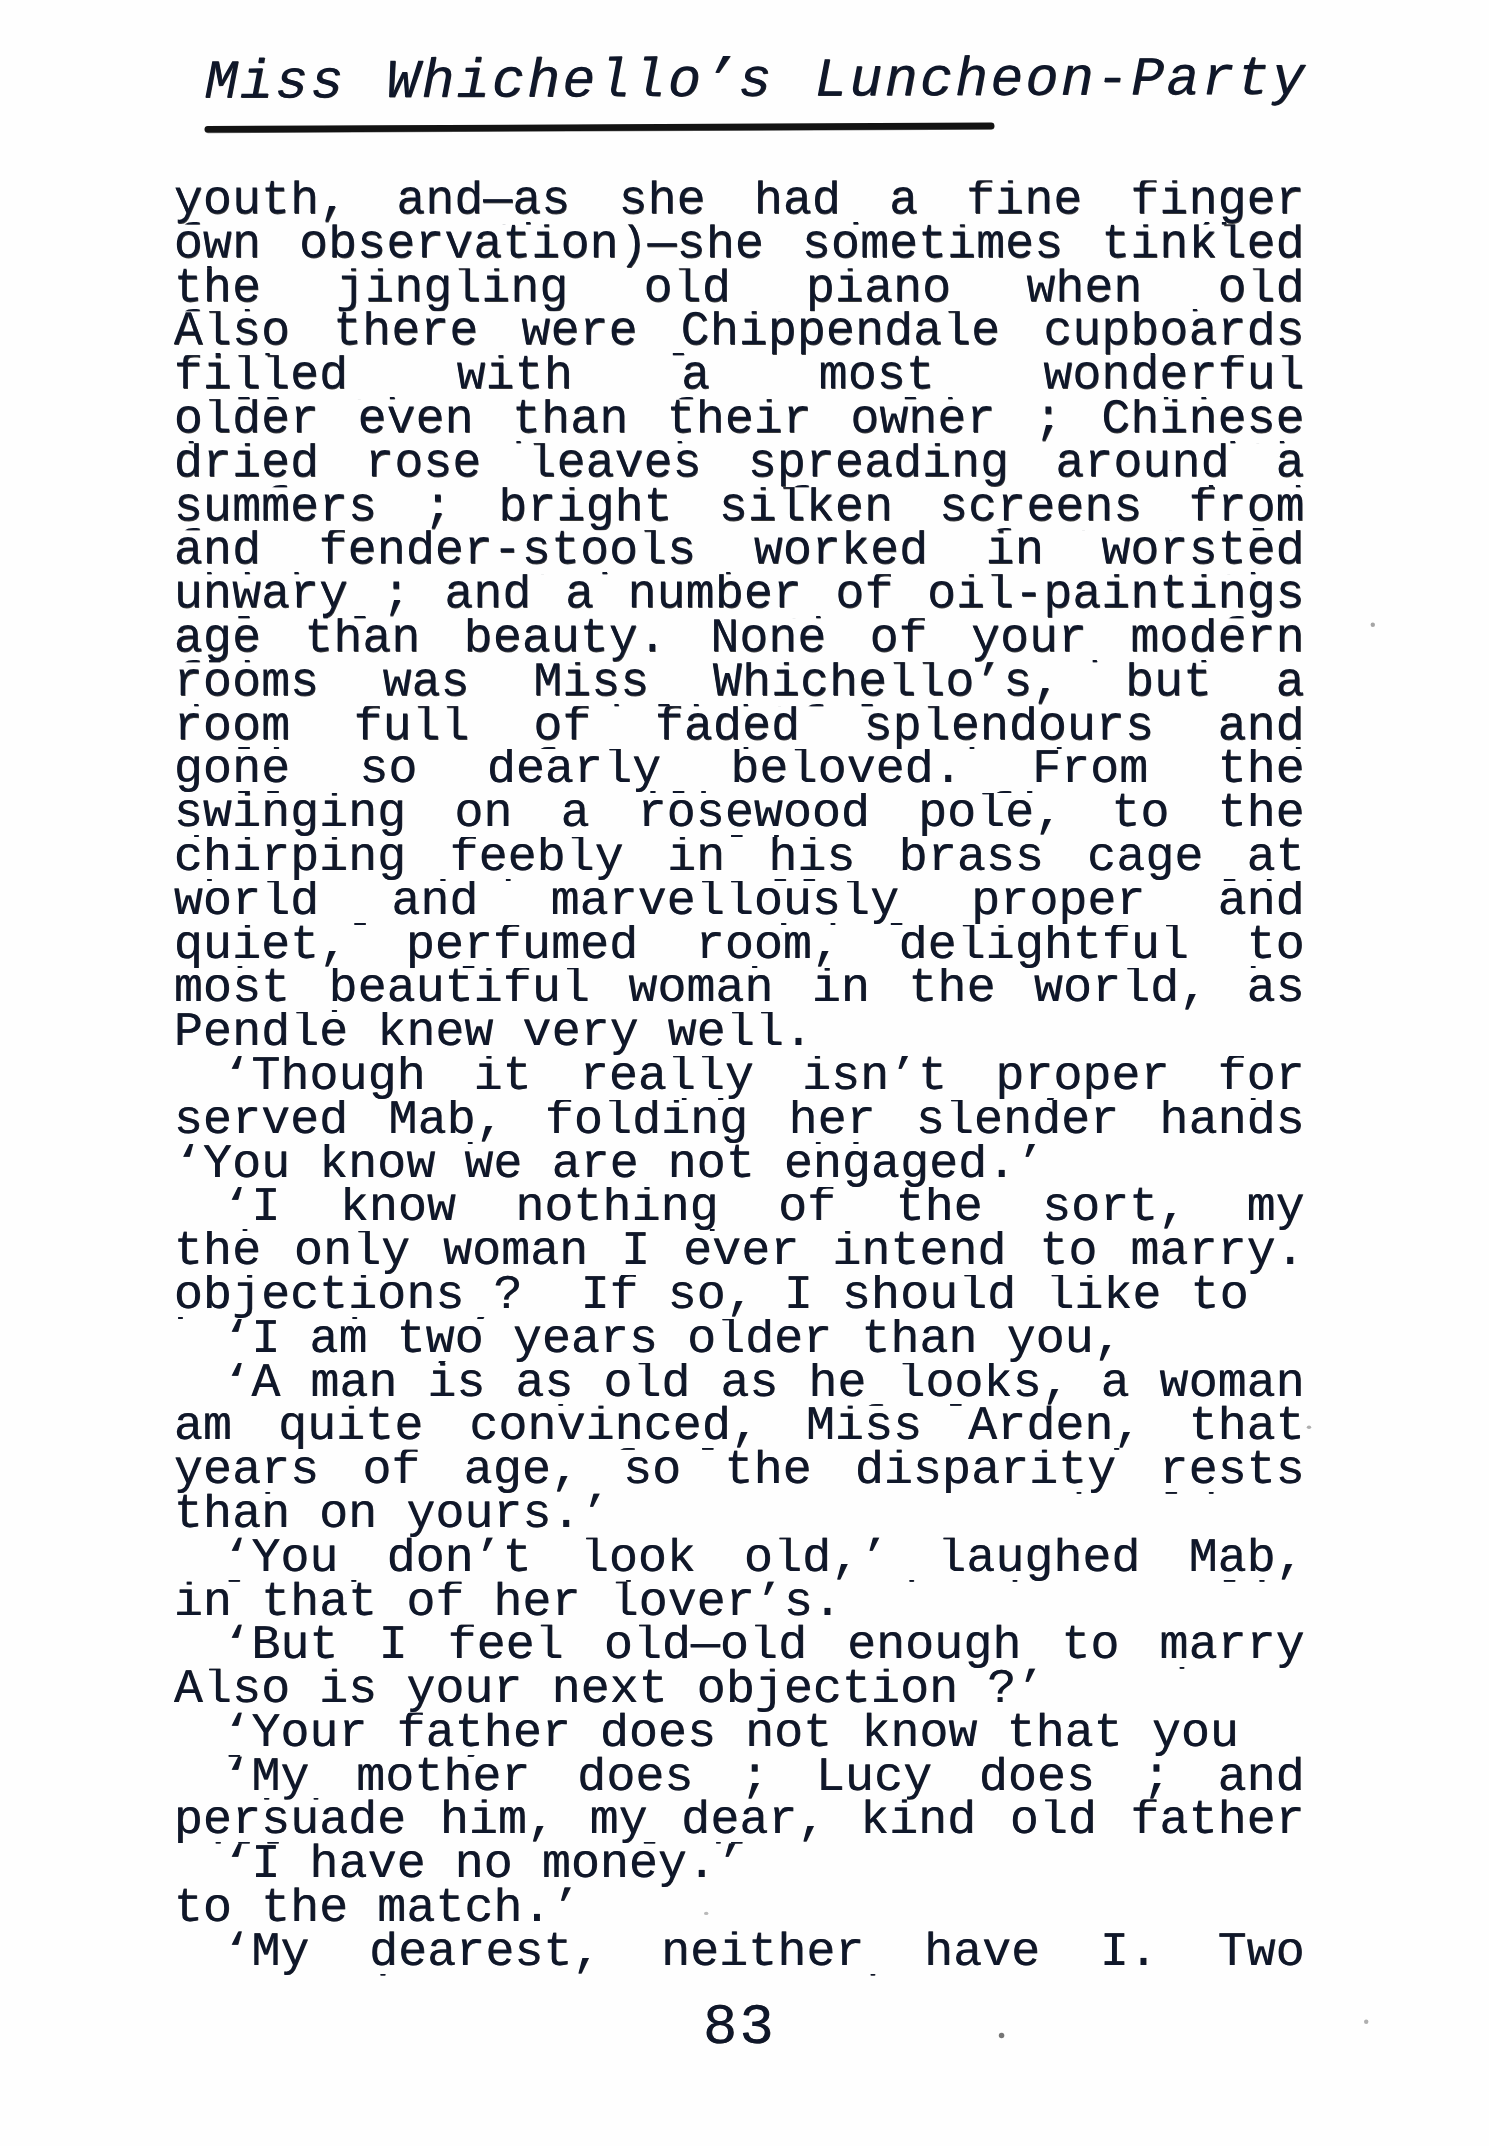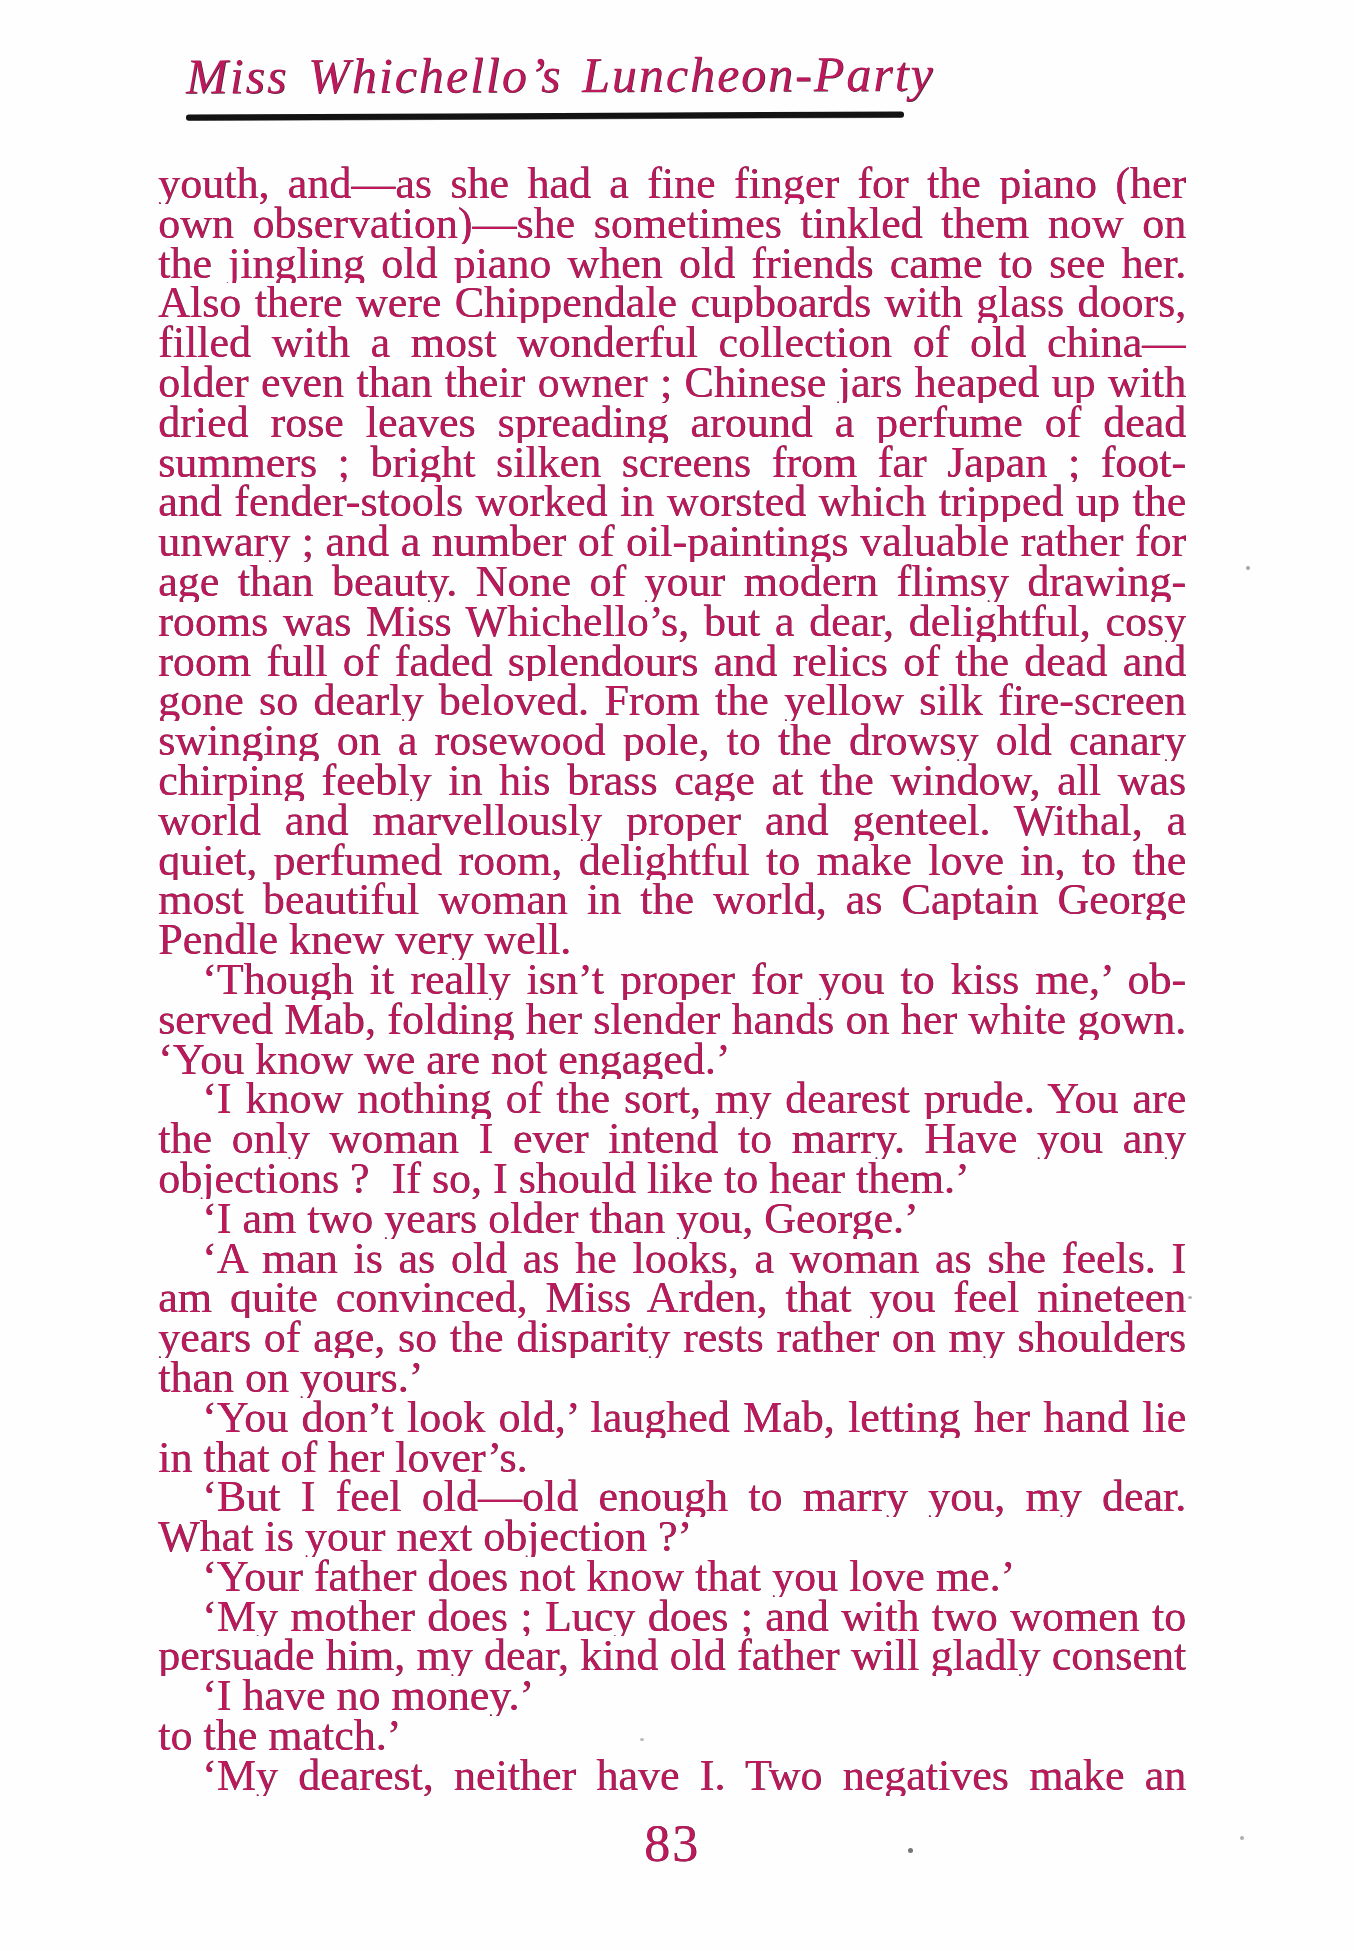--- a/index.html
+++ b/index.html
@@ -3,22 +3,22 @@
 <meta charset="utf-8">
 <style>
   html, body { margin: 0; padding: 0; background: #e8e8e8; }
   .page {
     position: relative;
     width: 1354px;
     height: 1951px;
     margin: 0 auto;
     background: #fefefe;
     overflow: hidden;
-    font-family: Liberation Serif, serif;
-    color: #be185d;
+    font-family: Liberation Mono, monospace;
+    color: #0f172a;
   }
   
   .running-head {
     position: absolute;
     left: 186px;
     top: 44px;
     width: 718px;
     text-align: center;
   }
   .head-title {
@@ -128,21 +128,21 @@
       <div class="line justify">the only woman I ever intend to marry.  Have you any</div>
       <div class="line left">objections ?&nbsp; If so, I should like to hear them.’</div>
       <div class="line left indent">‘I am two years older than you, George.’</div>
       <div class="line justify indent">‘A man is as old as he looks, a woman as she feels.  I</div>
       <div class="line justify">am quite convinced, Miss Arden, that you feel nineteen</div>
       <div class="line justify">years of age, so the disparity rests rather on my shoulders</div>
       <div class="line left">than on yours.’</div>
       <div class="line justify indent">‘You don’t look old,’ laughed Mab, letting her hand lie</div>
       <div class="line left">in that of her lover’s.</div>
       <div class="line justify indent">‘But I feel old—old enough to marry you, my dear.</div>
-      <div class="line left">What is your next objection ?’</div>
+      <div class="line left">Also is your next objection ?’</div>
       <div class="line left indent">‘Your father does not know that you love me.’</div>
       <div class="line justify indent">‘My mother does ; Lucy does ; and with two women to</div>
       <div class="line justify">persuade him, my dear, kind old father will gladly consent</div>
       <div class="line left indent">‘I have no money.’</div>
       <div class="line left">to the match.’</div>
       <div class="line justify indent">‘My dearest, neither have I.  Two negatives make an</div>
     </div>
 
   <div class="page-number">83</div>
 

